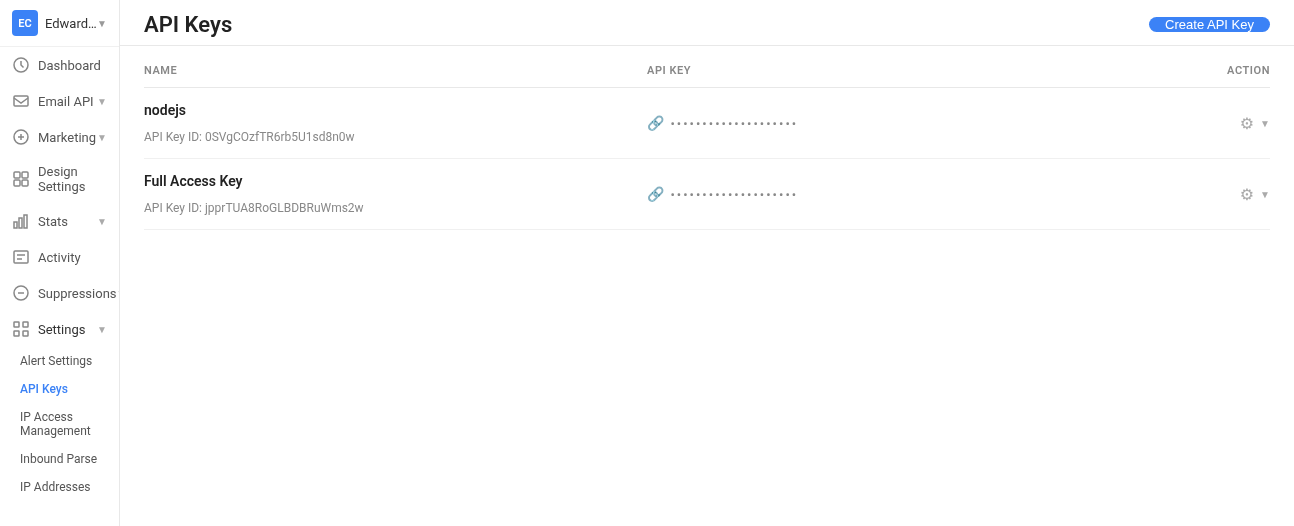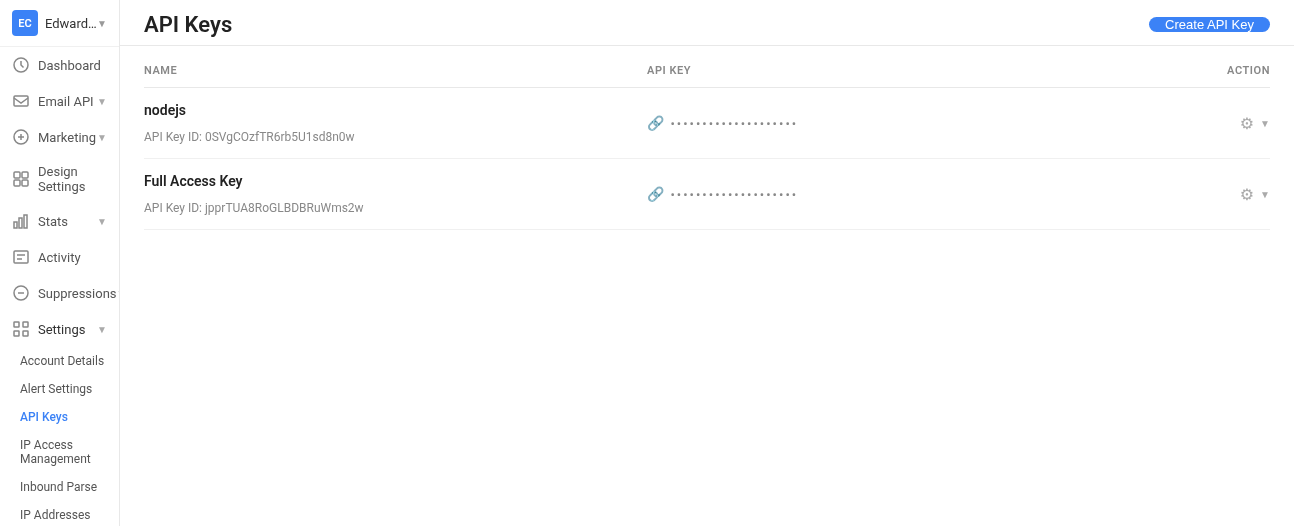--- a/index.html
+++ b/index.html
@@ -319,21 +319,20 @@
         <rect x="11" y="2" width="5" height="5" rx="0.5"></rect>
         <rect x="2" y="11" width="5" height="5" rx="0.5"></rect>
         <rect x="11" y="11" width="5" height="5" rx="0.5"></rect>
       </svg>
     </span>
     <span class="nav-label">Settings</span>
     <span class="nav-chevron">▼</span>
   </div>
 
   <div class="settings-submenu">
-    <a class="settings-sub-item">Account Details</a>
     <a class="settings-sub-item">Alert Settings</a>
     <a class="settings-sub-item active">API Keys</a>
     <a class="settings-sub-item">IP Access Management</a>
     <a class="settings-sub-item">Inbound Parse</a>
     <a class="settings-sub-item">IP Addresses</a>
 
   </div>
 </div>
 
 <div id="main">

